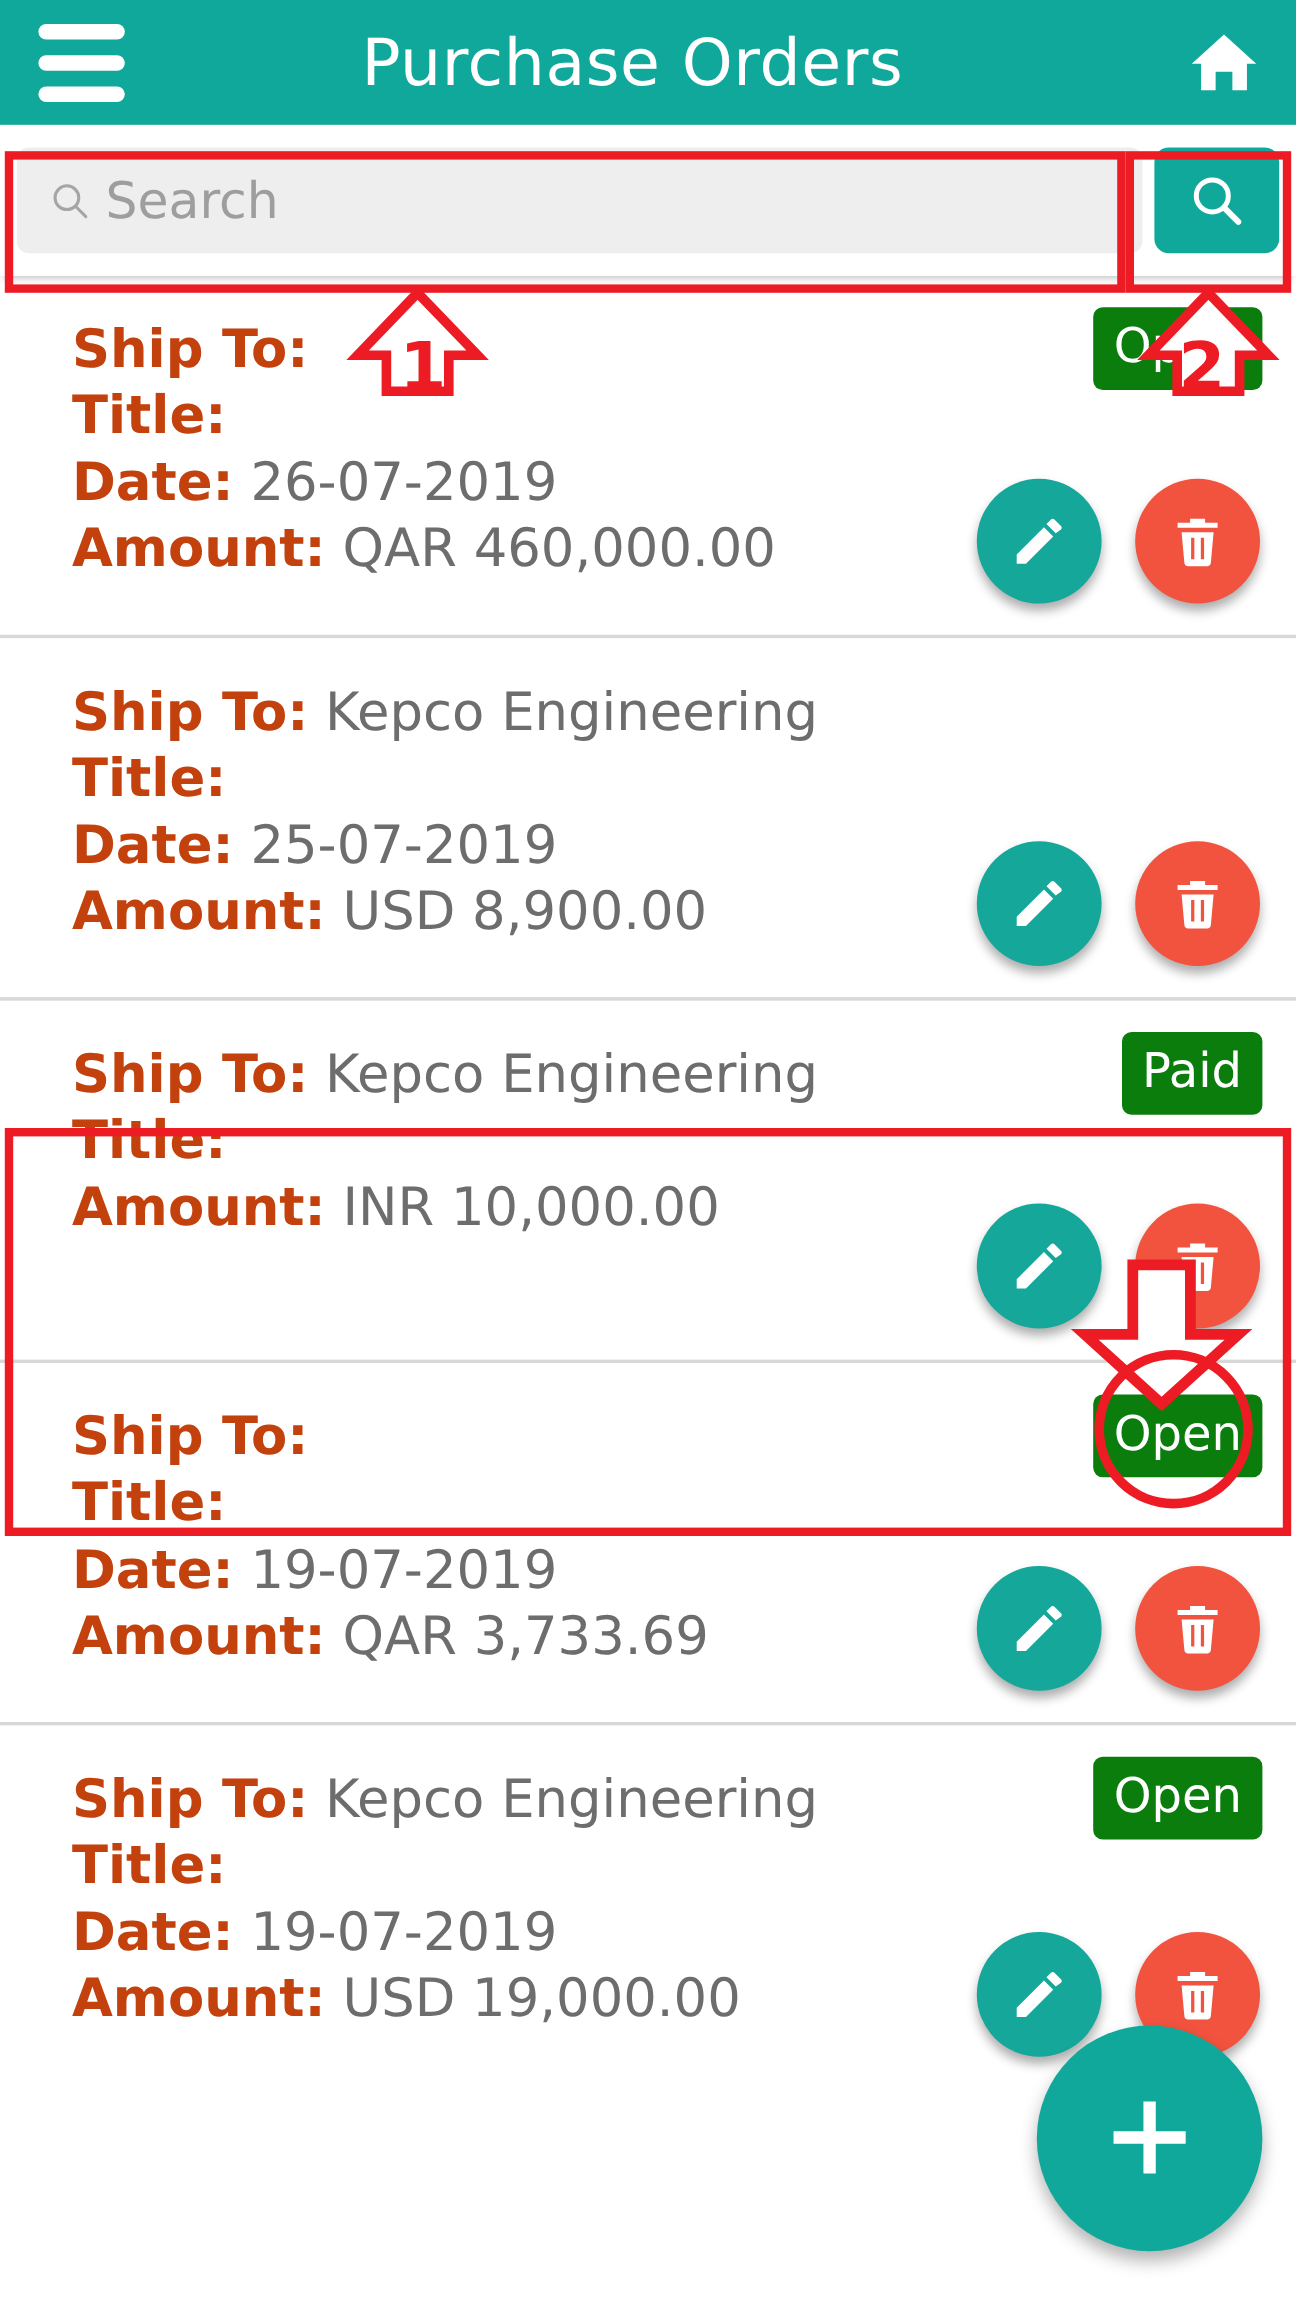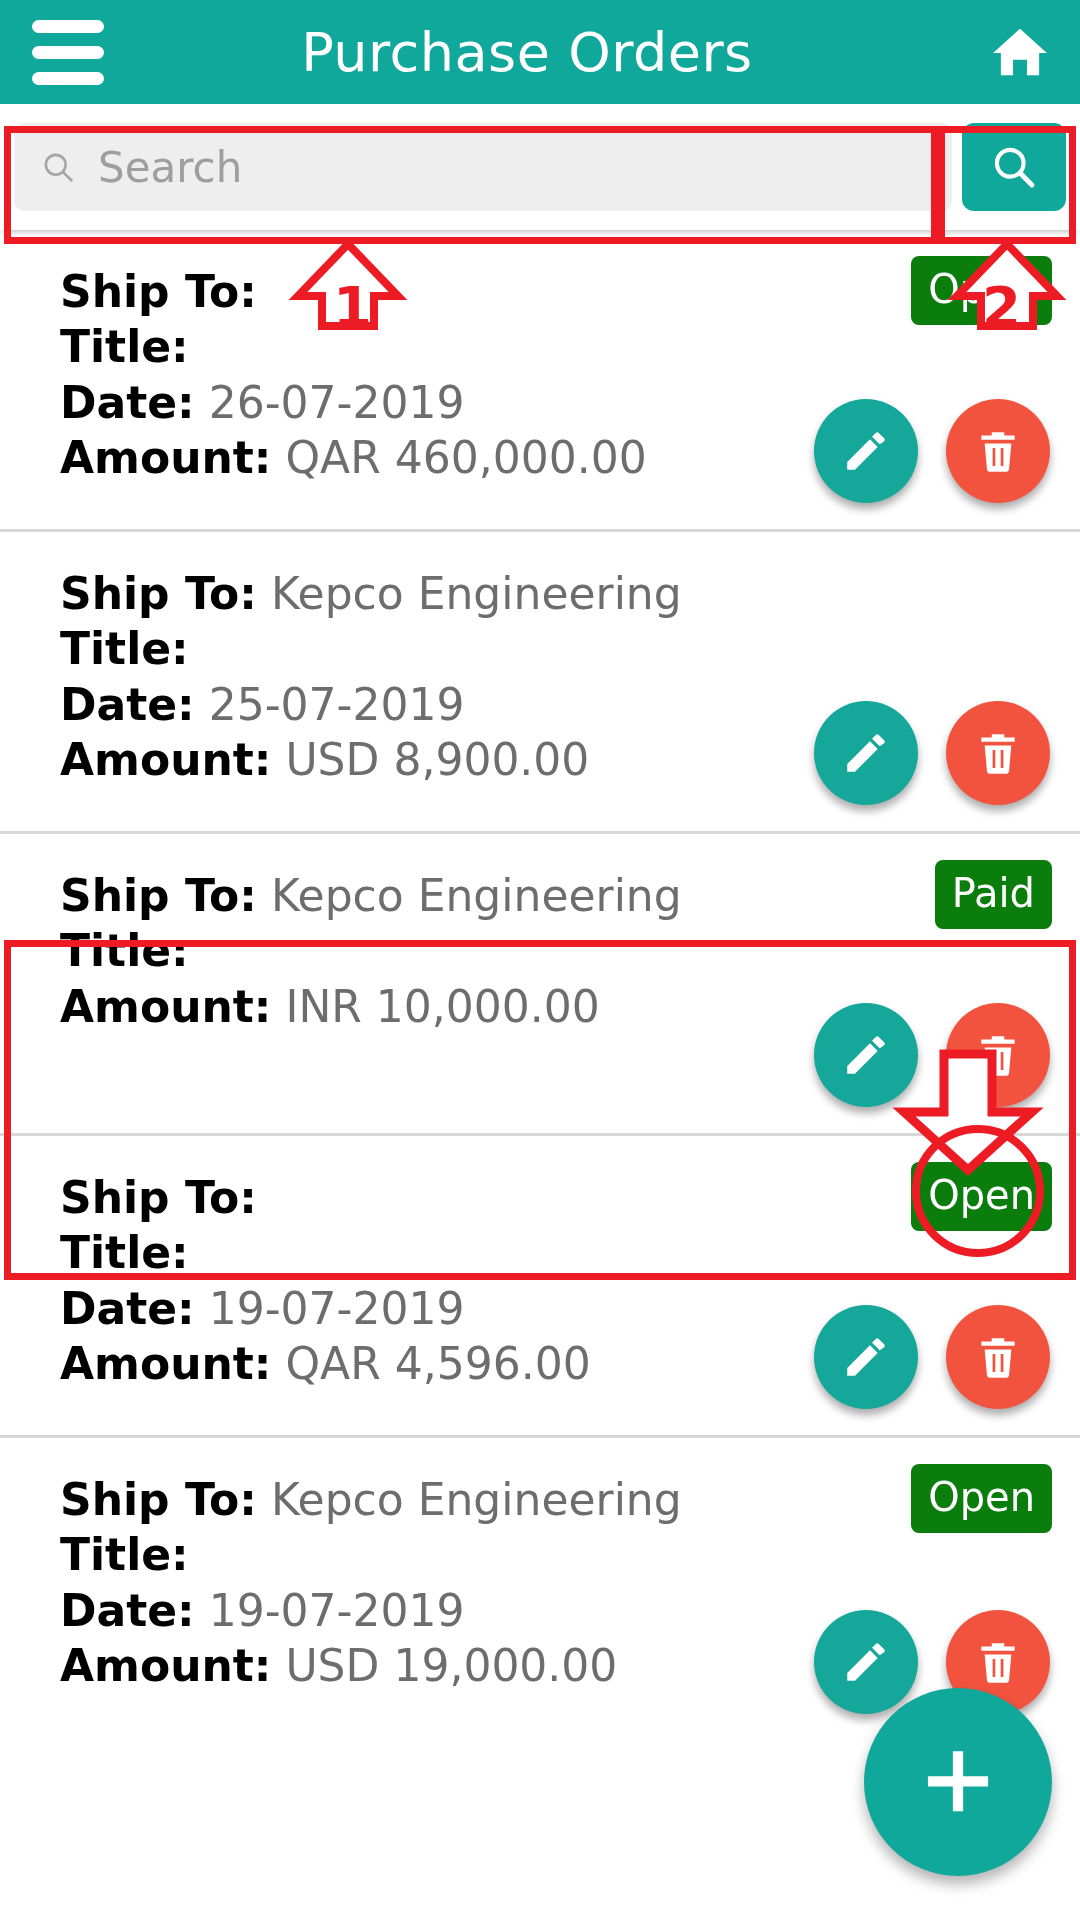--- a/index.html
+++ b/index.html
@@ -46,21 +46,21 @@
     position:relative;
     z-index:4;
     box-shadow:0 4px 7px -3px rgba(0,0,0,0.30);
   }
   .search-field {
     flex:1; height:88px;
     background:#eeeeee;
     border-radius:10px;
     display:flex; align-items:center;
     padding:0 26px;
-    gap:22px;
+    gap:12px;
   }
   .search-field svg { width:36px; height:36px; flex:0 0 auto; }
   .search-input {
     flex:1; border:none; outline:none; background:transparent;
     font-family:"DejaVu Sans", sans-serif;
     font-size:42px; color:#9a9a9a;
   }
   .search-input::placeholder { color:#9e9e9e; opacity:1; }
   .search-btn {
     width:104px; height:88px;
@@ -76,21 +76,21 @@
   .card {
     position:relative;
     background:#ffffff;
     border-bottom:3px solid #d8d8d8;
     padding:34px 0 28px 0;
     min-height:302px;
   }
   .card:last-child { border-bottom:none; }
   .card-body { padding-left:60px; padding-right:330px; }
   .row { font-size:44px; line-height:1.12; color:#5c5c5c; white-space:nowrap; padding:3px 0; }
-  .row b { font-weight:700; color:#000000; }
+  .row b { font-weight:700; color:#c2410c; }
   .row .v { font-weight:400; color:#6d6d6d; }
 
   .badge {
     position:absolute; top:26px; right:28px;
     background:#0a7d0c; color:#ffffff;
     font-size:40px; line-height:1;
     padding:13px 17px 16px 17px;
     border-radius:8px;
     white-space:nowrap;
   }
@@ -229,21 +229,21 @@
       </button>
     </div>
   </div>
 
   <div class="card">
     <div class="badge">Open</div>
     <div class="card-body">
       <div class="row"><b>Ship To:</b> <span class="v"></span></div>
       <div class="row"><b>Title:</b> <span class="v"></span></div>
       <div class="row"><b>Date:</b> <span class="v">19-07-2019</span></div>
-      <div class="row"><b>Amount:</b> <span class="v">QAR 4,596.00</span></div>
+      <div class="row"><b>Amount:</b> <span class="v">QAR 3,733.69</span></div>
     </div>
     <div class="actions">
       <button class="fab-sm fab-edit">
         <svg viewBox="0 0 24 24" aria-hidden="true">
           <path fill="#ffffff" d="M3 17.3 V21 h3.7 L17.6 10.1 13.9 6.4 Z M20.7 7.3 c0.4-0.4 0.4-1 0-1.4 l-2.6-2.6 c-0.4-0.4-1-0.4-1.4 0 l-1.8 1.8 3.7 3.7 Z"></path>
         </svg>
       </button>
       <button class="fab-sm fab-del">
         <svg viewBox="0 0 24 24" aria-hidden="true">
           <path fill="#ffffff" d="M9 3 h6 v1.6 h5 v2 H4 v-2 h5 Z M5.6 8.4 h12.8 l-1.1 12.2 c-0.05 0.8-0.7 1.4-1.5 1.4 H8.2 c-0.8 0-1.45-0.6-1.5-1.4 Z M9.4 10.6 v8.6 h1.3 v-8.6 Z M13.3 10.6 v8.6 h1.3 v-8.6 Z"></path>

